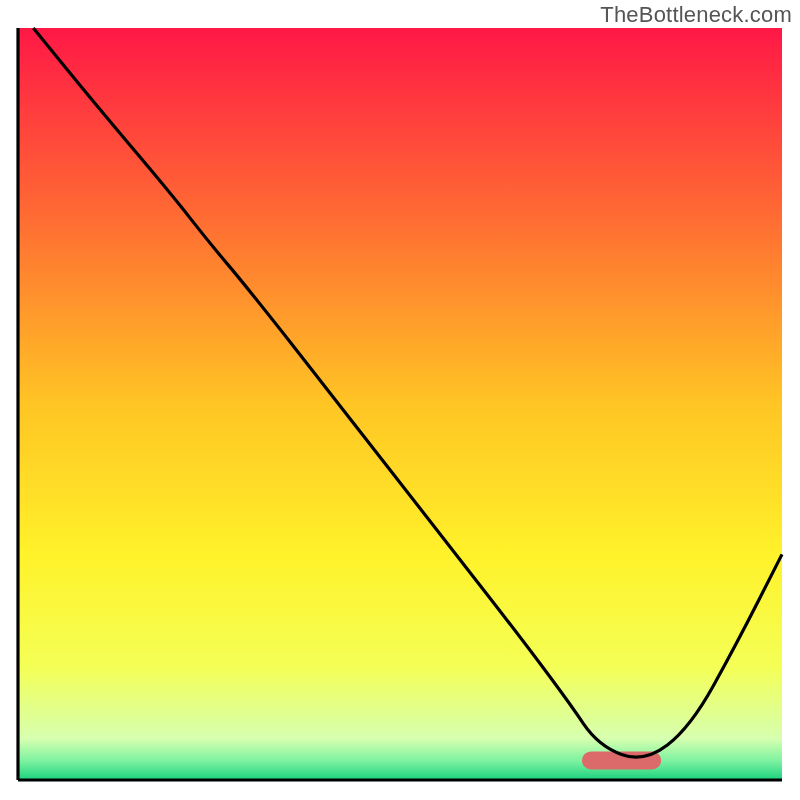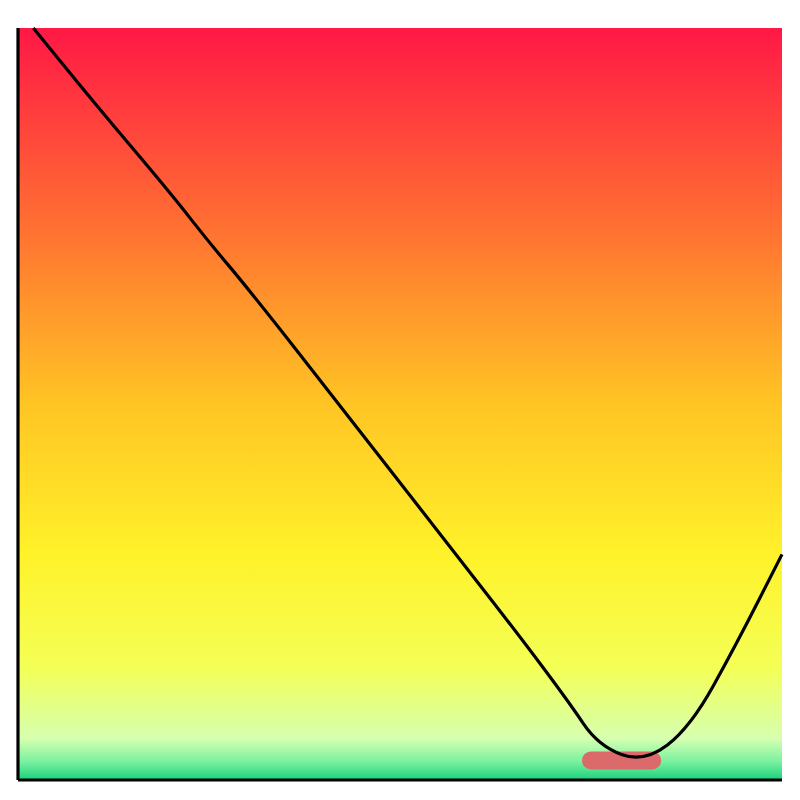--- a/index.html
+++ b/index.html
@@ -46,20 +46,21 @@
   }
   .axis {
     stroke: #000000;
     stroke-width: 3.2;
   }
 </style>
 </head>
 <body>
 <div class="container">
 
+  <div class="attribution">TheBottleneck.com</div>
 
   <svg class="plot" viewBox="0 0 800 800">
     <defs>
       <linearGradient id="bg-grad" x1="0" y1="0" x2="0" y2="1">
           <stop offset="0%" stop-color="#ff1846"></stop>
           <stop offset="25%" stop-color="#ff6b33"></stop>
           <stop offset="50%" stop-color="#ffc524"></stop>
           <stop offset="70%" stop-color="#fff22a"></stop>
           <stop offset="85%" stop-color="#f4ff56"></stop>
           <stop offset="94.5%" stop-color="#d6ffb0"></stop>

